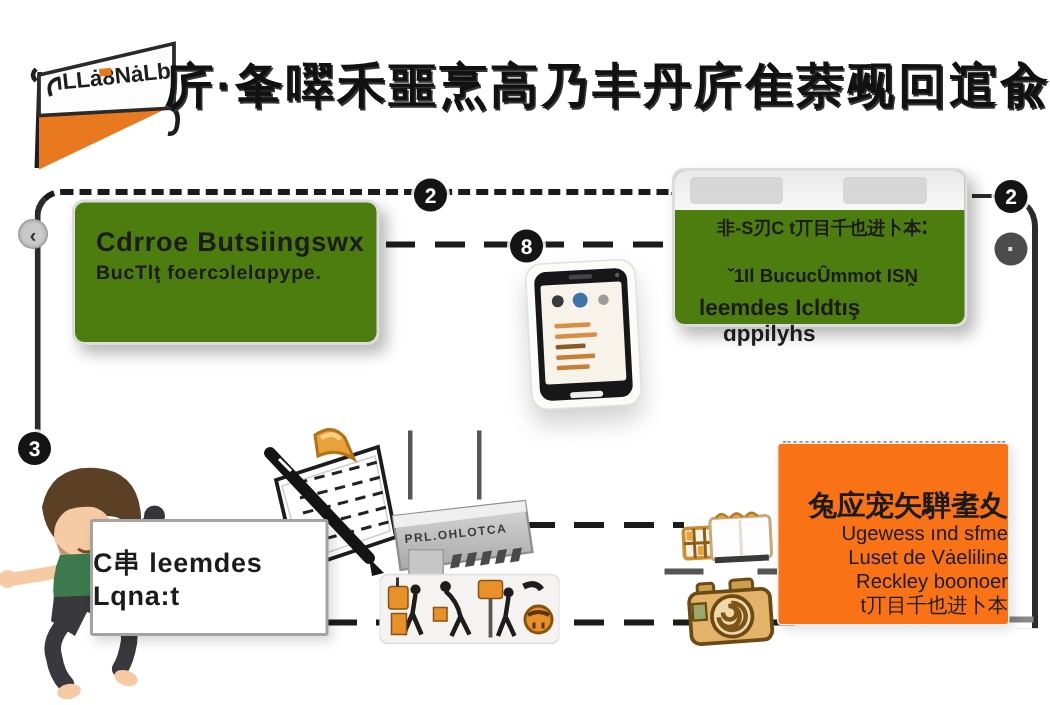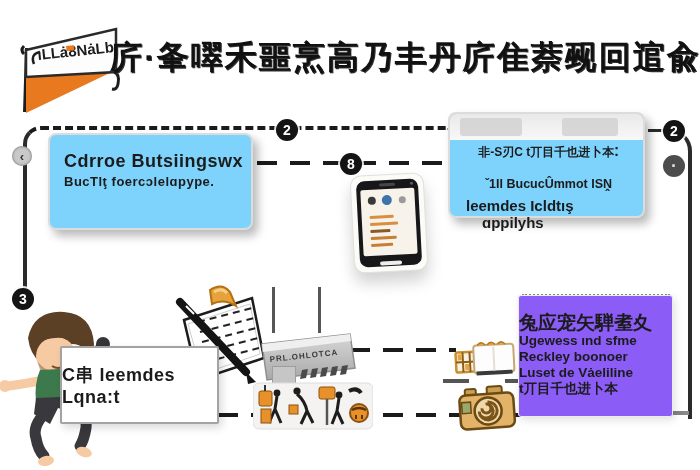--- a/index.html
+++ b/index.html
@@ -33,46 +33,46 @@
   
   .badge{width:22px;height:22px;border-radius:50%;background:#141414;color:#fff;
     display:flex;align-items:center;justify-content:center;
     font-size:14px;font-weight:bold;box-shadow:0 0 0 2px rgba(255,255,255,.85);}
   .badge.gray{background:#4c4c4c;color:#ddd;font-size:18px;}
   .anchor{width:20px;height:20px;border-radius:50%;background:#c9c9c9;color:#333;
     display:flex;align-items:center;justify-content:center;font-size:13px;font-weight:bold;
     box-shadow:inset 0 0 3px rgba(0,0,0,.5);}
 
   
-  .card{background:#7dd3fc;border:2px solid #dcdcdc;border-radius:8px;
+  .card{background:#4d7c0f;border:2px solid #dcdcdc;border-radius:8px;
     box-shadow:5px 6px 10px rgba(0,0,0,.28);}
   .box-core{left:48px;top:133px;width:205px;height:97px;padding:16px 0 0 14px;box-sizing:border-box;}
   .box-core .l1{font-size:18px;font-weight:bold;letter-spacing:.5px;}
   .box-core .l2{font-size:13px;font-weight:bold;letter-spacing:.5px;margin-top:2px;}
 
   .box-platform{left:448px;top:112px;width:197px;height:106px;box-sizing:border-box;}
   .box-platform .hdr{position:absolute;left:0;top:0;right:0;height:26px;
     border-radius:6px 6px 0 0;background:linear-gradient(#e9e9e9,#f8f8f8);}
   .box-platform .blob{position:absolute;top:4px;height:18px;background:#cfcfcf;border-radius:3px;opacity:.8;}
   .box-platform .txt{position:absolute;left:12px;top:30px;right:8px;}
   .box-platform .p1{font-size:12px;font-weight:bold;text-align:center;}
   .box-platform .p2{font-size:12.5px;font-weight:bold;text-align:center;margin-top:16px;}
   .box-platform .p3{font-size:15px;font-weight:bold;margin-top:6px;margin-left:4px;}
   .box-platform .p4{font-size:15px;font-weight:bold;margin-left:20px;}
 
   .box-leads{left:60px;top:346px;width:155px;height:74px;background:#fff;
     border:2px solid #a3a3a3;border-radius:2px;box-shadow:3px 4px 8px rgba(0,0,0,.15);
     display:flex;align-items:center;justify-content:center;}
   .box-leads .lbl{font-size:18px;font-weight:bold;letter-spacing:.5px;}
 
-  .box-meeting{left:518px;top:295px;width:155px;height:122px;background:#8b5cf6;
+  .box-meeting{left:518px;top:295px;width:155px;height:122px;background:#f97316;
     border:1px solid #ececec;border-radius:3px;box-shadow:2px 3px 8px rgba(0,0,0,.12);
-    text-align:left;box-sizing:border-box;padding-top:17px;}
+    text-align:right;box-sizing:border-box;padding-top:32px;}
   .box-meeting .mt{font-size:19px;font-weight:900;line-height:20px;}
-  .box-meeting .ml{font-size:13.5px;font-weight:bold;line-height:16px;}
+  .box-meeting .ml{font-size:13.5px;font-weight:normal;line-height:16px;}
 
   
   .phone{left:352px;top:174px;width:72px;height:96px;transform:rotate(-3deg);
     background:#fbfbf8;border:1px solid #e3e0da;border-radius:11px;
     box-shadow:0 10px 16px rgba(0,0,0,.18);}
   .phone .bezel{position:absolute;left:5px;right:5px;top:5px;bottom:5px;
     background:#17171a;border-radius:8px;}
   .phone .speaker{position:absolute;left:50%;top:8px;width:16px;height:3px;margin-left:-8px;
     background:#45454c;border-radius:2px;}
   .phone .cam{position:absolute;right:10px;top:8px;width:3px;height:3px;background:#5a5a60;border-radius:50%;}
@@ -279,18 +279,18 @@
     <rect x="0" y="5" width="8" height="20" rx="3" fill="#2c3c5e"></rect>
     <polygon points="9,3 20,3 18,27 7,27" fill="#b84040" stroke="#7e2626" stroke-width="1"></polygon>
     <polygon points="40,7 60,11 58,27 38,24" fill="#dcdcdc" stroke="#a8a8a8" stroke-width="1.5"></polygon>
     <circle cx="27" cy="12" r="1.3" fill="#1d2a42"></circle>
       <circle cx="33" cy="18" r="1.3" fill="#1d2a42"></circle>
   </svg>
 
   <div class="abs box-meeting">
     <div class="mt">兔应宠矢騨耊夊</div>
     <div class="ml">Ugewess ınd sfme</div>
+    <div class="ml">Luset de Vȧeliline</div>
     <div class="ml">Reckley boonoer</div>
-    <div class="ml">Luset de Vȧeliline</div>
     <div class="ml">t丌目千也进卜本</div>
   </div>
 
 </div>
 
 </body></html>

